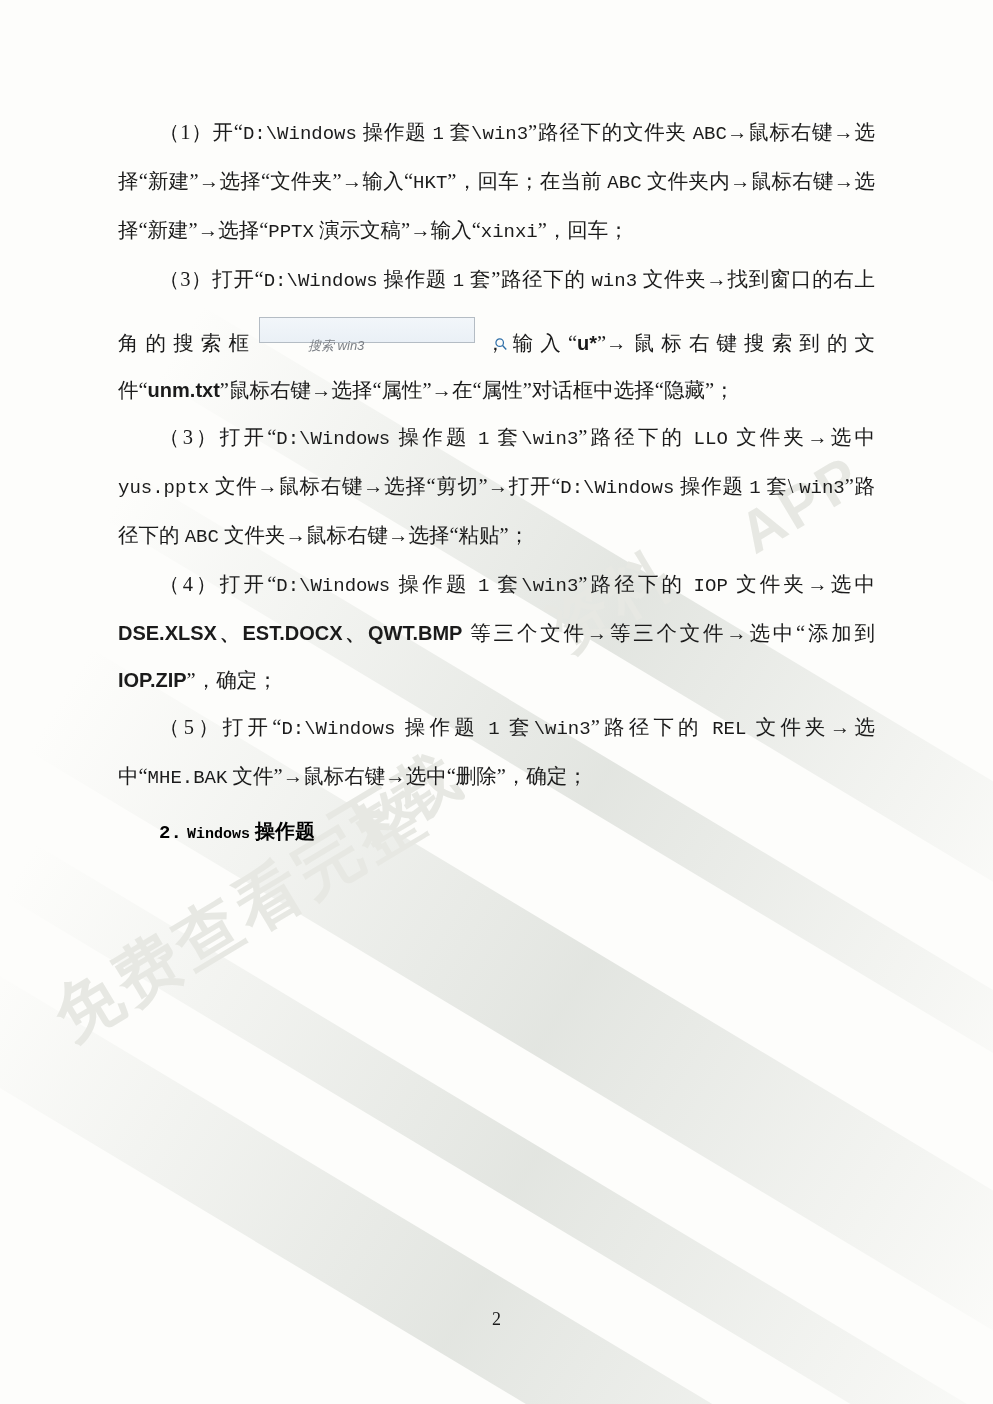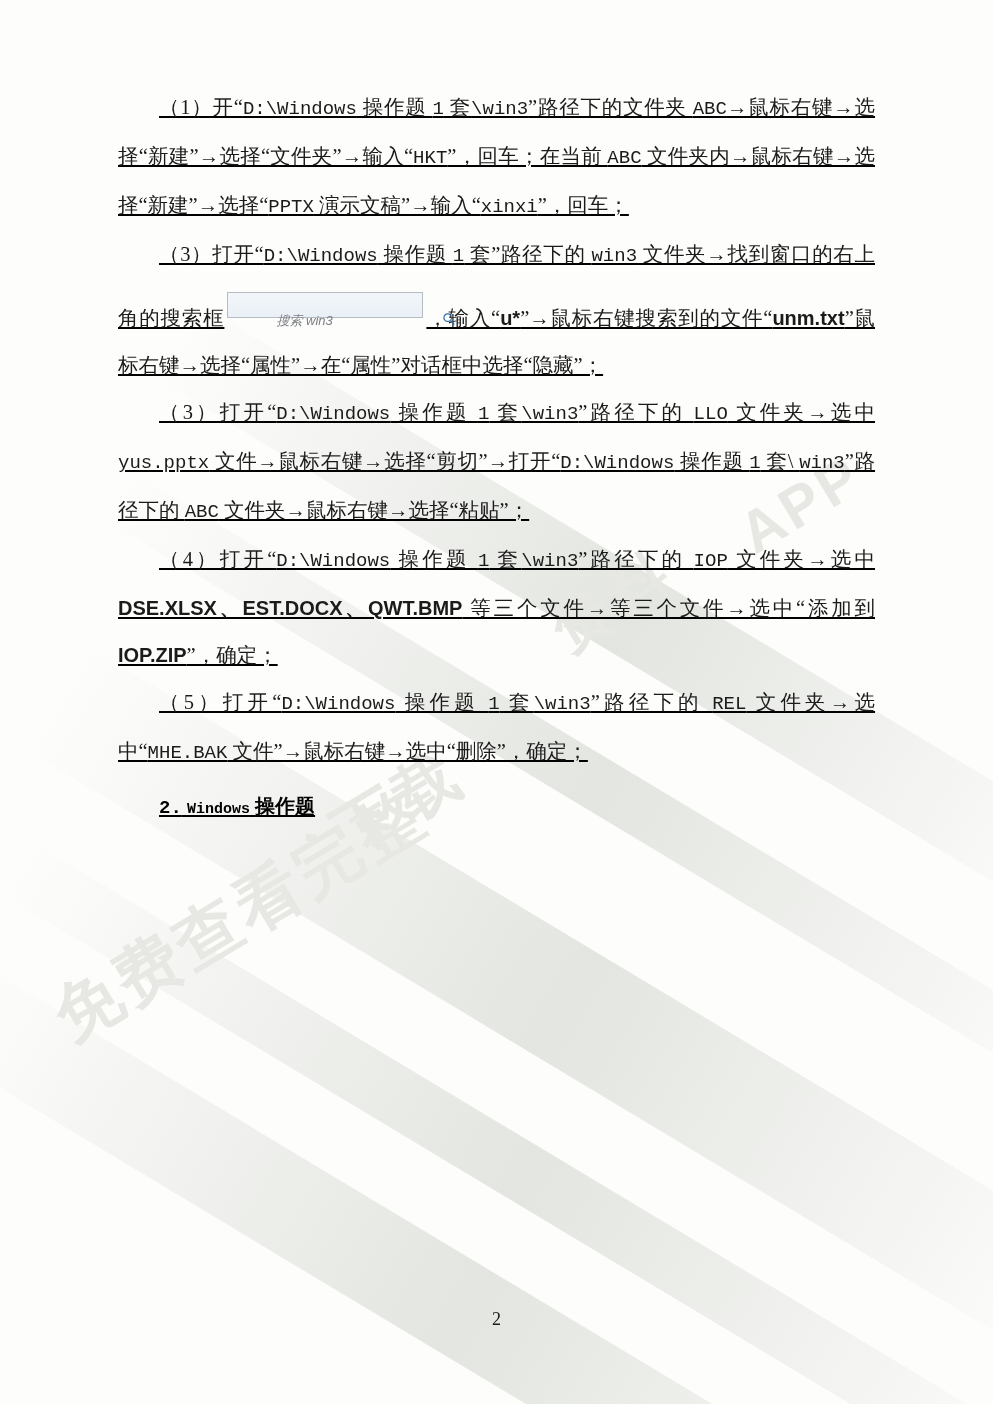--- a/index.html
+++ b/index.html
@@ -34,22 +34,21 @@
     color: #e7e8e3;
     font-weight: bold;
     font-family: "Liberation Sans", sans-serif;
     white-space: nowrap;
     letter-spacing: 4px;
   }
 
   .content {
     position: relative;
     z-index: 2;
-    padding: 84px 118px 0 118px;
-    text-decoration: underline;
+    padding: 109px 118px 0 118px;
   }
 
   p.para {
     margin: 0 0 0 0;
     font-size: 20.5px;
     line-height: 47px;
     color: #1b1b1b;
     text-align: justify;
     text-justify: inter-ideograph;
     text-indent: 41px;
@@ -63,21 +62,21 @@
   .hei {
     font-family: "Liberation Sans", sans-serif;
     font-weight: 700;
     font-size: 20px;
   }
 
   
   .searchbox {
     display: inline-block;
     vertical-align: -5px;
-    width: 196px;
+    width: 216px;
     height: 26px;
     border: 1px solid #b4bcc4;
     background: linear-gradient(180deg,#f2f6fa 0%, #eaf0f6 100%);
     border-radius: 0;
     position: relative;
     margin: 12px 3px;
     box-sizing: border-box;
   }
   .searchbox .ph {
     position: absolute;

